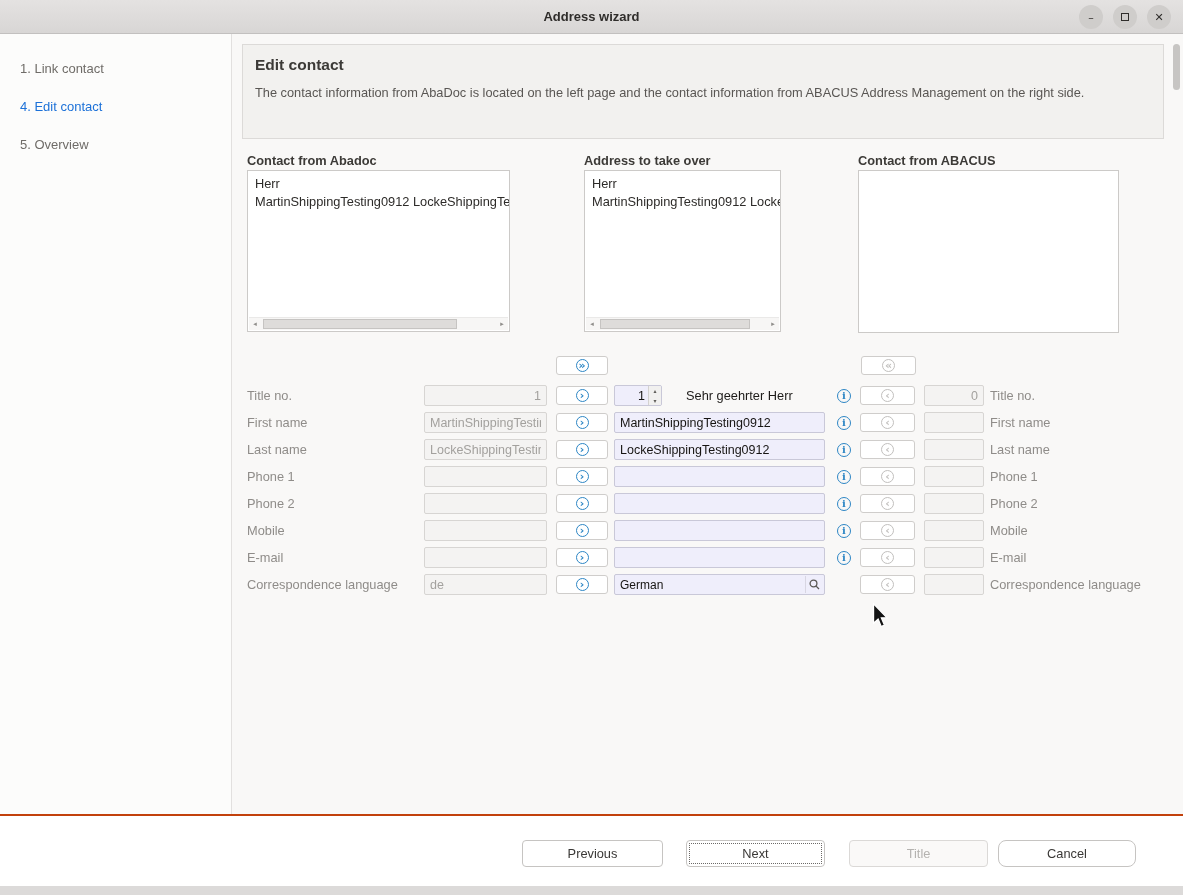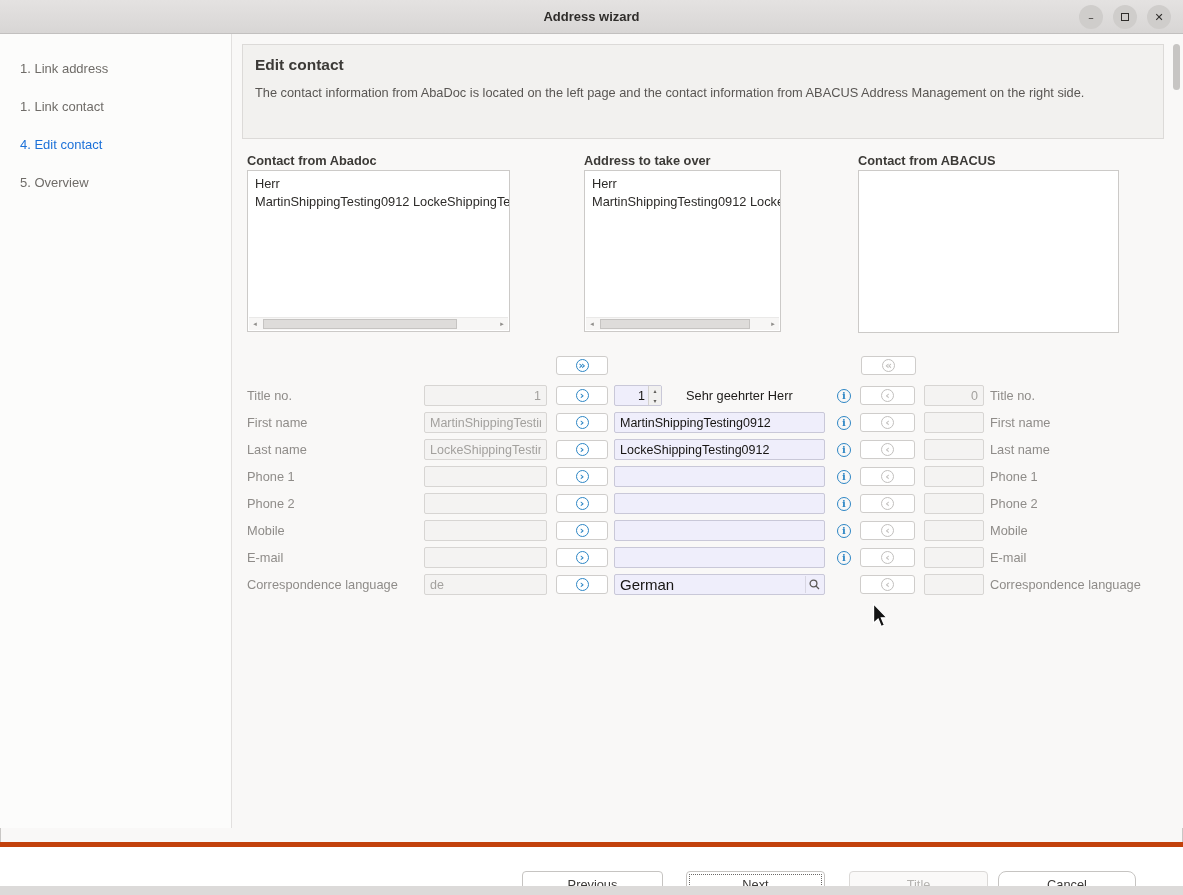--- a/index.html
+++ b/index.html
@@ -67,25 +67,25 @@
 
   
   .spinwrap{width:48px;height:21px;display:flex;border:1px solid #c9c8d8;border-radius:2px;background:#efeefb;overflow:hidden;flex:none;}
   .spin-in{border:none;background:transparent;width:33px;height:100%;text-align:right;padding:0 3px;font-size:12.5px;font-family:inherit;outline:none;color:#171513;}
   .spincol{width:13px;border-left:1px solid #d4d2d0;background:#f1f0ef;display:flex;flex-direction:column;flex:none;}
   .sparr{flex:1;font-size:6px;color:#5f5d5a;display:flex;align-items:center;justify-content:center;font-family:"DejaVu Sans",sans-serif;border:none;background:transparent;padding:0;}
   .salut{margin-left:24px;font-size:12.8px;color:#1d1b19;white-space:nowrap;}
 
   
   .searchwrap{width:211px;height:21px;display:flex;align-items:center;border:1px solid #c9c8d8;border-radius:2px;background:#efeefb;}
-  .search-in{flex:1;min-width:0;border:none;background:transparent;height:100%;padding:0 5px;font-size:15px;color:#171513;font-family:inherit;outline:none;}
+  .search-in{flex:1;min-width:0;border:none;background:transparent;height:100%;padding:0 5px;font-size:12px;color:#171513;font-family:inherit;outline:none;}
   .sbtn{width:18px;height:17px;margin-right:1px;border:none;border-left:1px solid #d8d6e2;background:transparent;display:flex;align-items:center;justify-content:center;padding:0;flex:none;}
 
   
-  .footer{position:absolute;left:0;right:0;bottom:9px;height:44px;background:#ffffff;border-top:5px solid #c2410c;}
+  .footer{position:absolute;left:0;right:0;bottom:9px;height:72px;background:#ffffff;border-top:2px solid #c2410c;}
   .bottomstrip{position:absolute;left:0;right:0;bottom:0;height:9px;background:#dcdad9;}
   .fbtn{position:absolute;top:24px;height:27px;background:#fff;border:1px solid #c6c4c2;border-radius:4px;font-size:12.8px;color:#3a3836;font-family:inherit;}
   .fbtn.prev{left:522px;width:141px;}
   .fbtn.next{left:686px;width:139px;outline:1px dotted #6b6967;outline-offset:-4px;}
   .fbtn.finish{left:849px;width:139px;color:#b5b3b0;background:#faf9f8;border-color:#dbd9d7;}
   .fbtn.cancel{left:998px;width:138px;border-radius:8px;}
 
   
   .vthumb{position:absolute;right:3px;top:44px;width:7px;height:46px;background:#c7c5c3;border-radius:3.5px;}
   .cursor{position:absolute;left:872px;top:603px;z-index:50;}
@@ -106,21 +106,20 @@
         </button>
       <button class="wbtn">
           <span>✕</span>
         </button>
     </div>
   </div>
 
   <div class="appbody">
 
     <aside class="sidebar">
-      <div class="step">1. Link address</div>
       <div class="step">1. Link contact</div>
       <div class="step active">4. Edit contact</div>
       <div class="step">5. Overview</div>
     </aside>
 
     <main class="content">
 
       <section class="headerbox">
         <div class="hb-title">Edit contact</div>
         <div class="hb-desc">The contact information from AbaDoc is located on the left page and the contact information from ABACUS Address Management on the right side.</div>

